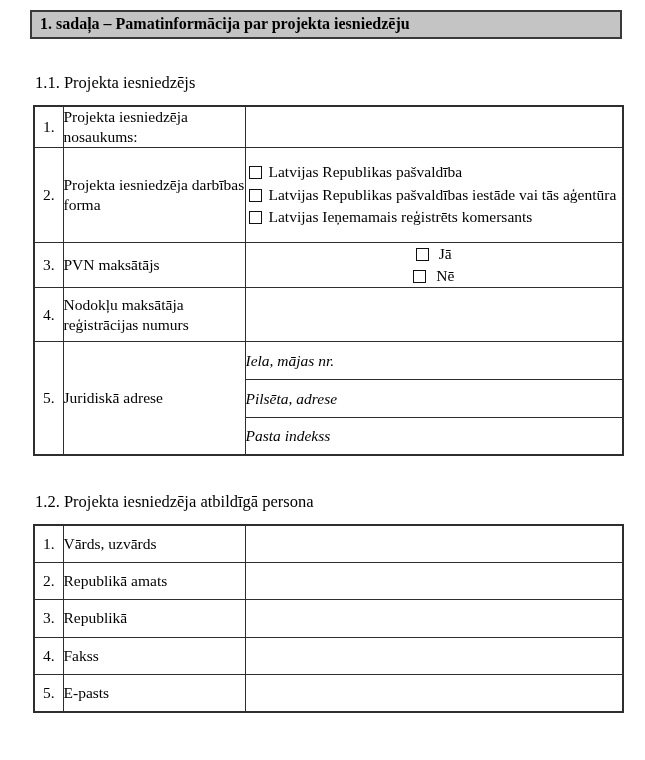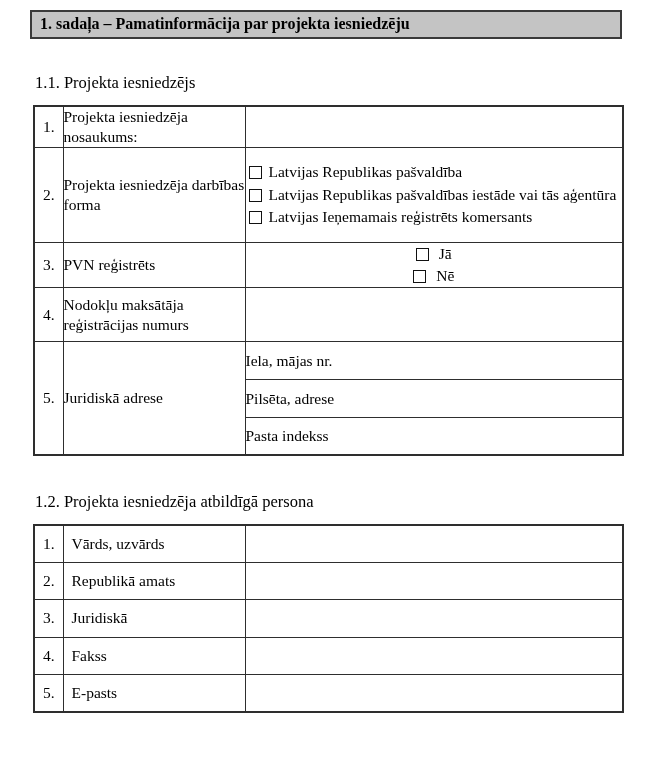--- a/index.html
+++ b/index.html
@@ -57,35 +57,36 @@
     display: inline-block;
     width: 13px; height: 13px;
     border: 1.5px solid #111;
     background: #fff;
     vertical-align: -2px;
     margin-right: 7px;
   }
   .cb.wide-gap { margin-right: 10px; }
 
   td.addr-cell {
+    font-style: italic;
     padding: 2px 4px 2px 7px;
   }
 
   
   .t1-r1 td { height: 41px; }
   .t1-r2 td { height: 95px; }
   .t1-r3 td { height: 45px; }
   .t1-r4 td { height: 54px; }
   .t1-r5a td { height: 38px; }
   .t1-r5b td { height: 38px; }
   .t1-r5c td { height: 37px; }
 
   
   table.contact td { height: 37.5px; }
-  table.contact td.label-cell { padding-left: 8px; }
+  table.contact td.label-cell { }
 </style>
 </head>
 <body>
 
 <div class="page">
 
   <div class="header-bar">
     <span>1. sadaļa – Pamatinformācija par projekta iesniedzēju</span>
   </div>
 
@@ -111,21 +112,21 @@
       <td>
         <div class="opt-lines">
           <div><span class="cb"></span><span>Latvijas Republikas pašvaldība</span></div>
           <div><span class="cb"></span><span>Latvijas Republikas pašvaldības iestāde vai tās aģentūra</span></div>
           <div><span class="cb"></span><span>Latvijas Ieņemamais reģistrēts komersants</span></div>
         </div>
       </td>
     </tr>
     <tr class="t1-r3">
       <td class="num-cell">3.</td>
-      <td class="label-cell">PVN reģistrēts</td>
+      <td class="label-cell">PVN maksātājs</td>
       <td>
         <div class="opt-lines" style="line-height:22px; padding-top:0; padding-bottom:0;text-align:center;">
           <div><span class="cb wide-gap"></span><span>Jā</span></div>
           <div><span class="cb wide-gap"></span><span>Nē</span></div>
         </div>
       </td>
     </tr>
     <tr class="t1-r4">
       <td class="num-cell">4.</td>
       <td class="label-cell">Nodokļu maksātāja reģistrācijas numurs</td>
@@ -161,21 +162,21 @@
       <td class="label-cell">Vārds, uzvārds</td>
       <td class="value-cell"></td>
     </tr>
     <tr>
       <td class="num-cell">2.</td>
       <td class="label-cell">Republikā amats</td>
       <td class="value-cell"></td>
     </tr>
     <tr>
       <td class="num-cell">3.</td>
-      <td class="label-cell">Juridiskā</td>
+      <td class="label-cell">Republikā</td>
       <td class="value-cell"></td>
     </tr>
     <tr>
       <td class="num-cell">4.</td>
       <td class="label-cell">Fakss</td>
       <td class="value-cell"></td>
     </tr>
     <tr>
       <td class="num-cell">5.</td>
       <td class="label-cell">E-pasts</td>

